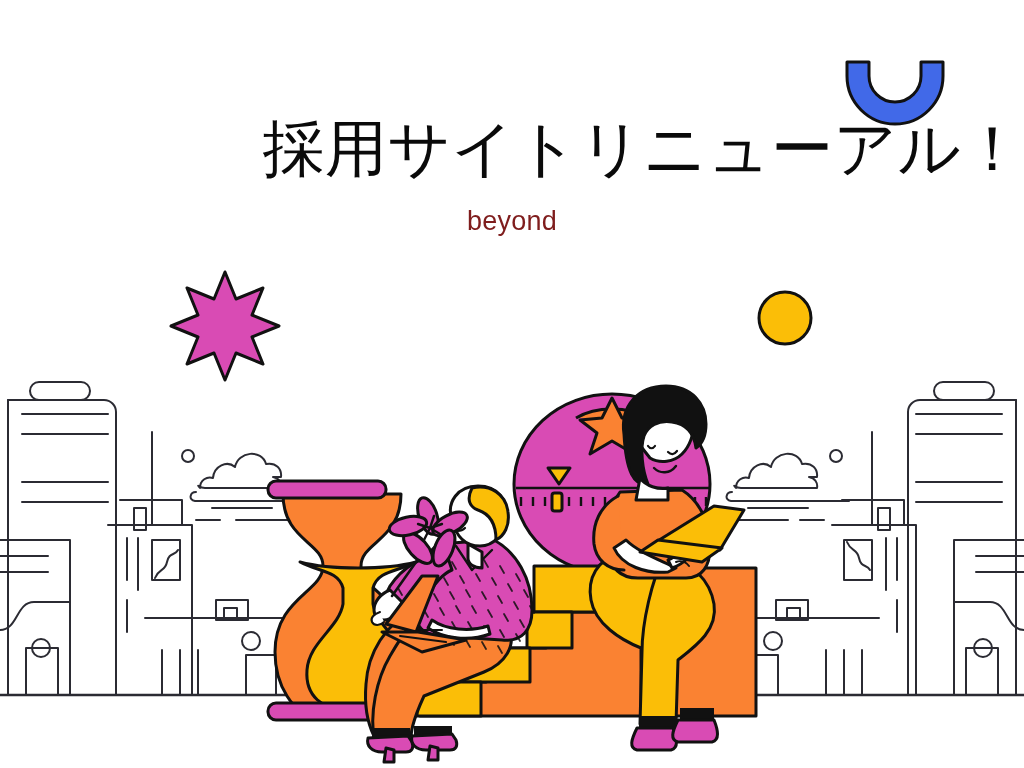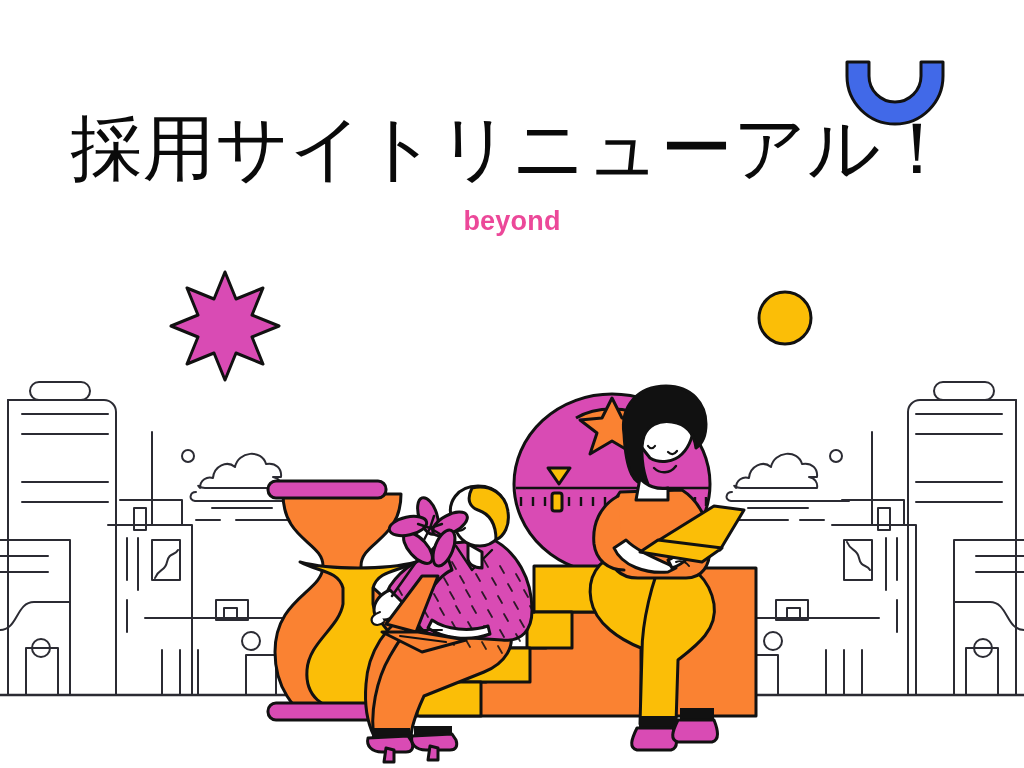--- a/index.html
+++ b/index.html
@@ -22,33 +22,34 @@
   
   .title-block {
     position: absolute;
     left: 0;
     top: 118px;
     width: 1024px;
     text-align: center;
     pointer-events: none;
   }
   .slide-title {
-    font-size: 72px;
+    font-size: 62px;
     line-height: 1.0;
     color: #0a0a0a;
     font-weight: 400;
     letter-spacing: 0.5px;
     white-space: nowrap;
-    font-family: Liberation Mono, monospace;
+    font-family: Liberation Sans, sans-serif;
+    text-align: right;
   }
   .slide-subtitle {
-    margin-top: 16px;
+    margin-top: 26px;
     font-size: 27px;
-    font-weight: bold;
-    color: #ec4899;
+    font-weight: normal;
+    color: #7f1d1d;
     letter-spacing: 0.2px;
   }
 
   
   .layer {
     position: absolute;
     left: 0;
     top: 0;
     width: 1024px;
     height: 768px;

